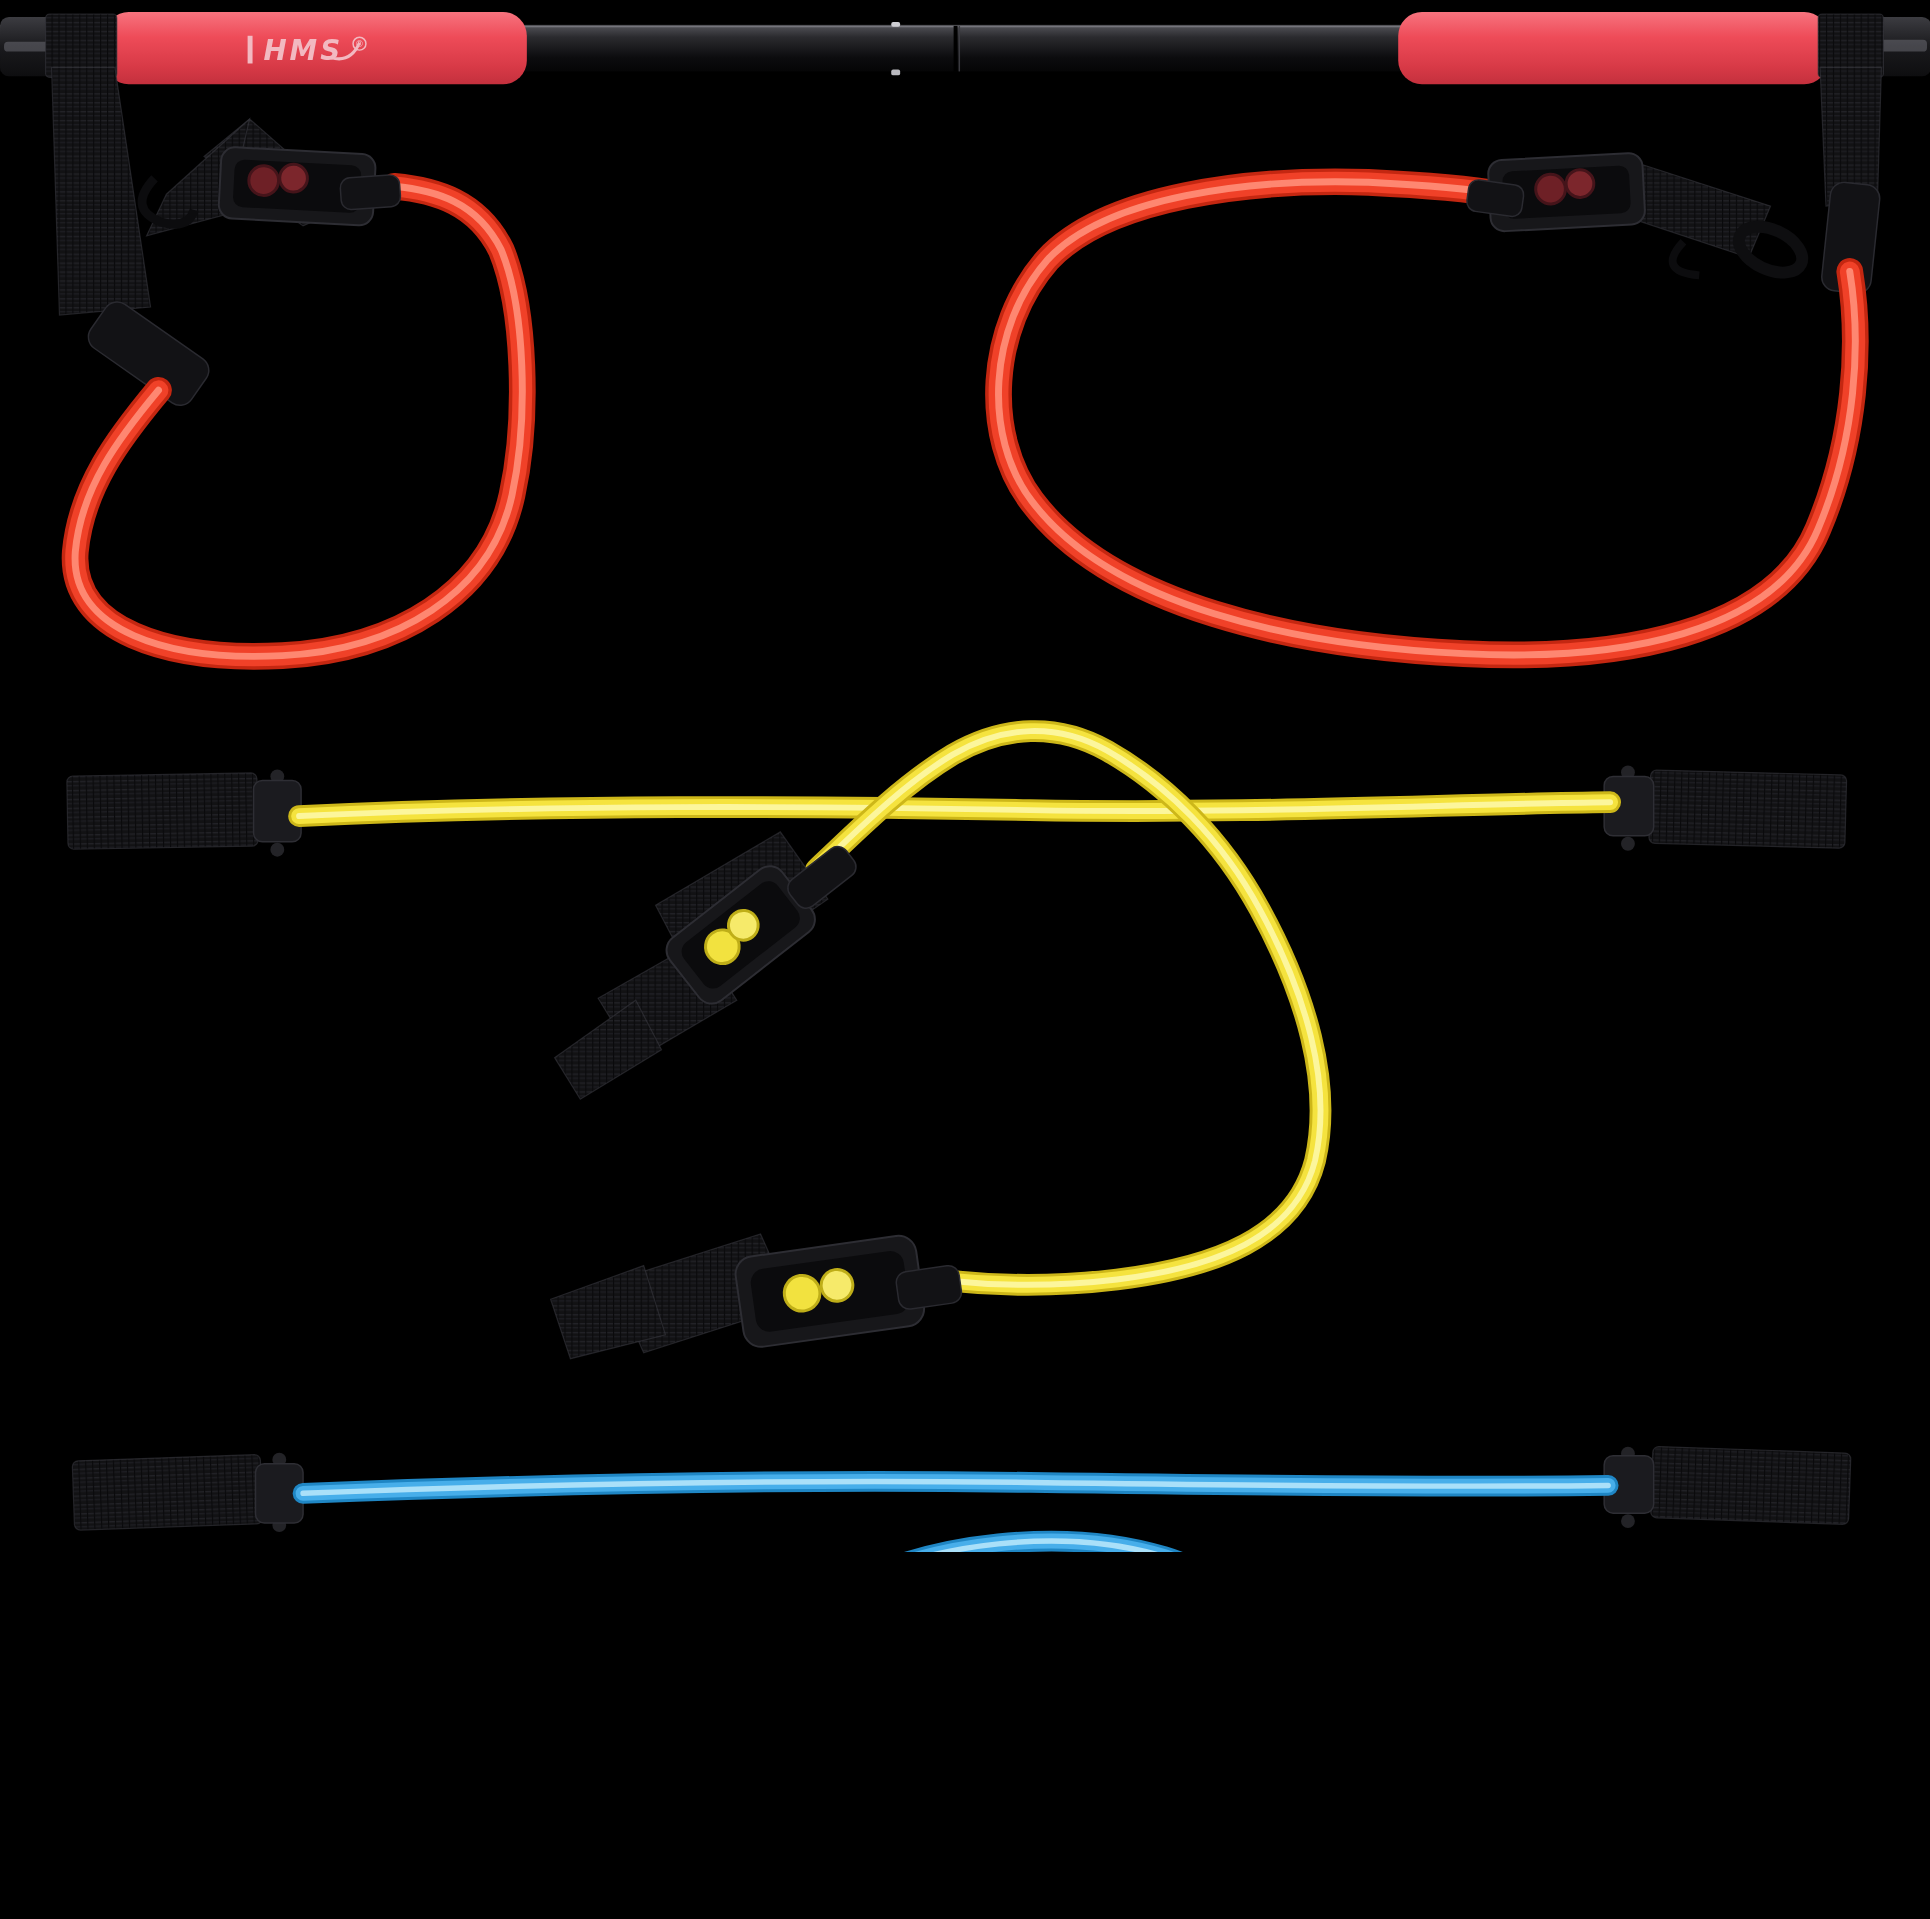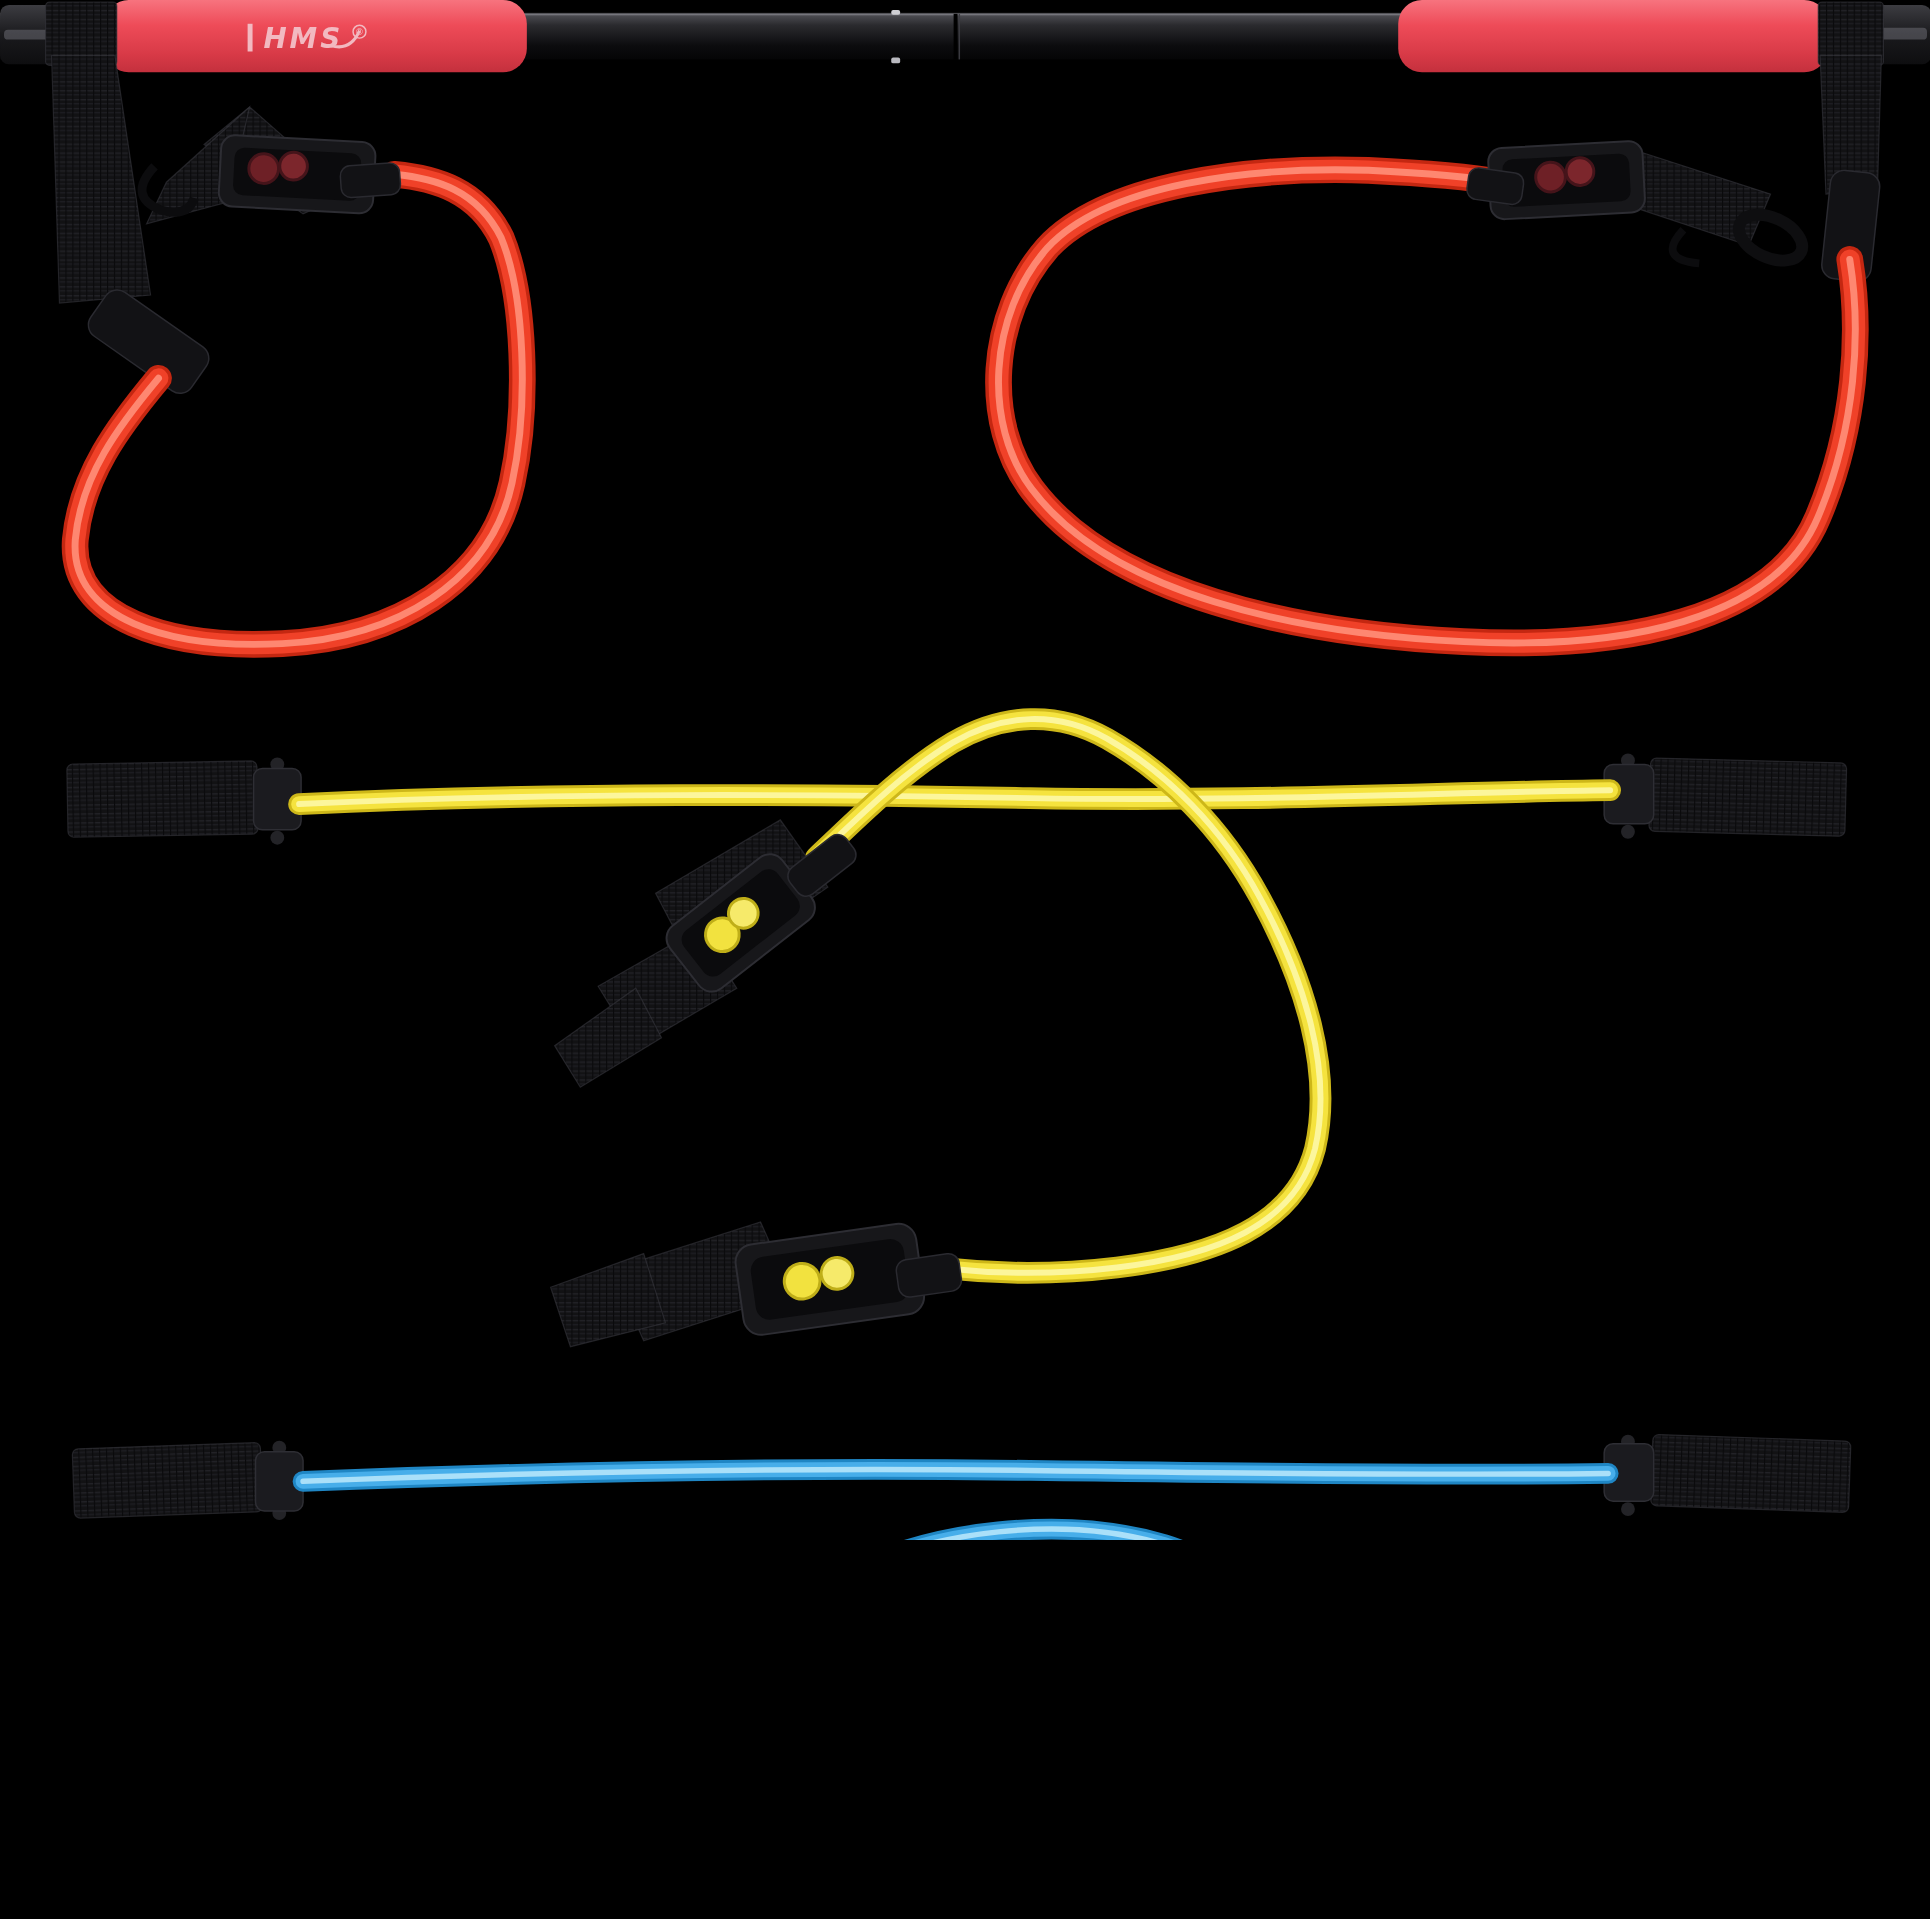--- a/index.html
+++ b/index.html
@@ -1,16 +1,16 @@
 <!DOCTYPE html>
 <html style="--background: #000000; --bar_black: #1b1b1e; --bar_highlight: #9b9ba3; --end_cap: #232327; --foam_red: #ee4b58; --foam_red_light: #f7737e; --foam_red_dark: #c4303d; --strap_black: #121214; --clamp_black: #17171a; --grip_maroon: #6e2026; --tube_red: #f04128; --tube_red_dark: #c42711; --tube_red_light: #ff8f79; --tube_yellow: #f5e33e; --tube_yellow_dark: #cdb719; --tube_yellow_light: #fdf7a6; --tube_blue: #47aeea; --tube_blue_dark: #1f86c4; --tube_blue_light: #b5e6fb; --logo_pink: #f2b9c1;"><head>
 <meta charset="utf-8">
 <style>
   html,body{margin:0;padding:0;background:var(--background,#000);}
-  .stage{width:1931px;height:1540px;position:relative;background:var(--background,#000);overflow:hidden;}
+  .stage{width:1931px;height:1540px;position:relative;background:var(--background,#000);overflow:hidden;margin-top:12px;}
   svg{display:block;}
   .webbing-shape{fill:url(#web);stroke:#3b3b42;stroke-opacity:.55;stroke-width:1.2;}
   .clamp-body{fill:var(--clamp_black,#17171a);stroke:#2d2d33;stroke-width:2;}
   .clamp-inner{fill:#0b0b0d;}
   .sleeve{fill:#121215;stroke:#2a2a30;stroke-width:1.5;}
   .connector{fill:#1b1b1f;stroke:#2e2e34;stroke-width:1.5;}
   .nub{fill:#232327;}
   .tube{fill:none;stroke-linecap:round;stroke-linejoin:round;}
   .logo-text{font-family:"DejaVu Sans","Liberation Sans",sans-serif;font-style:italic;font-weight:700;
              font-size:28px;letter-spacing:3px;fill:var(--logo_pink,#f2b9c1);}

